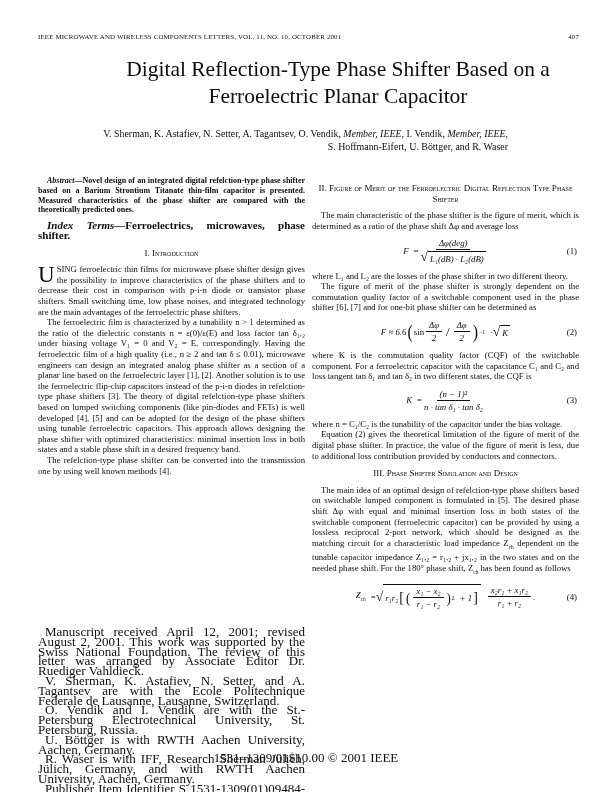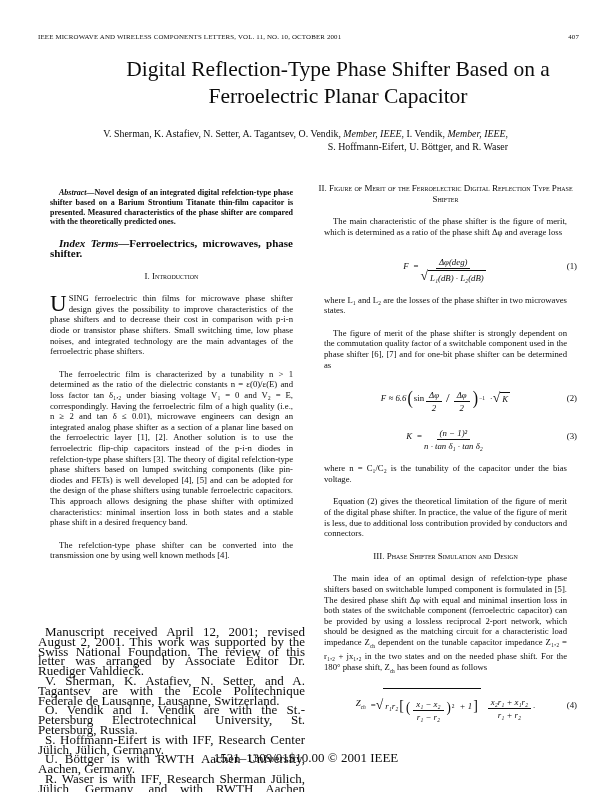--- a/index.html
+++ b/index.html
@@ -19,21 +19,21 @@
   }
   
   .title-block{position:absolute;top:56px;left:0;width:612px;text-align:center;padding-left:32px;}
   .title-line{font-size:21.5px;line-height:26.5px;}
   .authors{position:absolute;top:128px;left:0;width:508px;text-align:right;font-size:9.9px;line-height:12.5px;}
   .authors .member{font-style:italic;}
   
   .col{position:absolute;top:176px;width:267px;font-size:8.7px;line-height:10.6px;text-align:justify;}
   .col-left{left:38px;}
   .col-right{left:312px;}
-  p{margin:12px;text-indent:9px;}
+  p{margin:0;text-indent:9px;}
   p.noindent{text-indent:0;}
   .abstract{font-weight:bold;font-size:8px;line-height:9.8px;}
   .index-terms{font-weight:bold;font-size:11px;line-height:9.8px;margin-top:6px;}
   .lead{font-style:italic;}
   .sec-head{
     text-align:center;font-variant:small-caps;font-size:9px;line-height:10.5px;
     margin:7px 6px 6px;text-indent:0;
   }
   .dropcap{
     float:left;font-size:23px;line-height:19px;padding:1px 2px 0 0;
@@ -48,21 +48,21 @@
   .footnote p{text-indent:7px;margin:0;}
   
   .footer{position:absolute;top:750px;left:0;width:612px;text-align:center;font-size:13px;}
   
   .eq{
     position:relative;display:flex;align-items:center;justify-content:center;
     margin:7px 0;font-size:8.8px;line-height:10px;font-style:italic;text-indent:0;
   }
   .eq .eqno{position:absolute;right:2px;font-style:normal;}
   .frac{display:inline-flex;flex-direction:column;align-items:center;margin:0 2px;vertical-align:middle;}
-  .frac .fnum{padding:0 3px 1px;border-bottom:.8px solid #0c0c0c;text-align:center;margin-top:8px;}
+  .frac .fnum{padding:0 3px 1px;border-bottom:.8px solid #0c0c0c;text-align:center;}
   .frac .fden{padding-top:1px;display:inline-flex;align-items:flex-start;text-align:center;}
   .rad{font-style:normal;font-size:1.55em;line-height:.85;}
   .radicand{border-top:.8px solid #0c0c0c;padding:1.5px 2px 0;display:inline-flex;align-items:center;}
   .bigp{font-style:normal;font-size:16px;line-height:1;transform:scaleY(1.12);padding:0 1px;}
   .bigb{font-style:normal;font-size:14px;line-height:1;padding:0 1px;}
   .bigslash{font-style:normal;font-size:13px;padding:0 2px;}
   .eqgap{width:5px;display:inline-block;}
 </style>
 </head>
 <body>
@@ -96,21 +96,20 @@
 
     <p>The ferroelectric film is characterized by a tunability n &gt; 1 determined as the ratio of the dielectric constants n = ε(0)/ε(E) and loss factor tan δ₁,₂ under biasing voltage V₁ = 0 and V₂ = E, correspondingly. Having the ferroelectric film of a high quality (i.e., n ≥ 2 and tan δ ≤ 0.01), microwave engineers can design an integrated analog phase shifter as a section of a planar line based on the ferroelectric layer [1], [2]. Another solution is to use the ferroelectric flip-chip capacitors instead of the p-i-n diodes in refelction-type phase shifters [3]. The theory of digital refelction-type phase shifters based on lumped switching components (like pin-diodes and FETs) is well developed [4], [5] and can be adopted for the design of the phase shifters using tunable ferroelectric capacitors. This approach allows designing the phase shifter with optimized characteristics: minimal insertion loss in both states and a stable phase shift in a desired frequency band.</p>
 
     <p>The refelction-type phase shifter can be converted into the transmission one by using well known methods [4].</p>
   </div>
 
   <div class="footnote">
     <p>Manuscript received April 12, 2001; revised August 2, 2001. This work was supported by the Swiss National Foundation. The review of this letter was arranged by Associate Editor Dr. Ruediger Vahldieck.</p>
     <p>V. Sherman, K. Astafiev, N. Setter, and A. Tagantsev are with the Ecole Politechnique Federale de Lausanne, Lausanne, Switzerland.</p>
     <p>O. Vendik and I. Vendik are with the St.-Petersburg Electrotechnical University, St. Petersburg, Russia.</p>
-    <p>S. Hoffmann-Eifert is with IFF, Research Center Jülich, Jülich, Germany.</p>
     <p>U. Böttger is with RWTH Aachen University, Aachen, Germany.</p>
     <p>R. Waser is with IFF, Research Sherman Jülich, Jülich, Germany, and with RWTH Aachen University, Aachen, Germany.</p>
     <p>Publisher Item Identifier S 1531-1309(01)09484-3.</p>
   </div>
 
   <div class="col col-right">
 
     <div class="sec-head">II. Figure of Merit of the Ferroelectric Digital Reflection Type Phase Shifter</div>
 
     <p>The main characteristic of the phase shifter is the figure of merit, which is determined as a ratio of the phase shift Δφ and average loss</p>
@@ -122,21 +121,21 @@
       <span class="frac">
         <span class="fnum">Δφ(deg)</span>
         <span class="fden">
             <span class="rad">√</span>
             <span class="radicand">L₁(dB) · L₂(dB)</span>
           </span>
       </span>
       <span class="eqno">(1)</span>
     </div>
 
-    <p class="noindent">where L₁ and L₂ are the losses of the phase shifter in two microwaves states.</p>
+    <p class="noindent">where L₁ and L₂ are the losses of the phase shifter in two different theory.</p>
 
     <p>The figure of merit of the phase shifter is strongly dependent on the commutation quality factor of a switchable component used in the phase shifter [6], [7] and for one-bit phase shifter can be determined as</p>
 
     <div class="eq">
       <span>F ≈ 6.6</span>
       <span class="bigp">(</span>
       <span style="font-style:normal">sin</span>
       <span class="frac">
         <span class="fnum">Δφ</span>
         <span class="fden">2</span>
@@ -148,20 +147,21 @@
       </span>
       <span class="bigp">)</span>
       <sup style="font-style:normal">−1</sup>
       <span class="eqgap"></span>
       <span style="font-style:normal">·</span>
       <span class="rad">√</span>
       <span class="radicand">K</span>
       <span class="eqno">(2)</span>
     </div>
 
+    <p class="noindent">where K is the commutation quality factor (CQF) of the switchable component. For a ferroelectric capacitor with the capacitance C₁ and C₂ and loss tangent tan δ₁ and tan δ₂ in two different states, the CQF is</p>
 
     <div class="eq">
       <span>K</span>
       <span class="eqgap"></span>
       <span style="font-style:normal">=</span>
       <span class="frac">
         <span class="fnum">(n − 1)²</span>
         <span class="fden">n · tan δ₁ · tan δ₂</span>
       </span>
       <span class="eqno">(3)</span>

